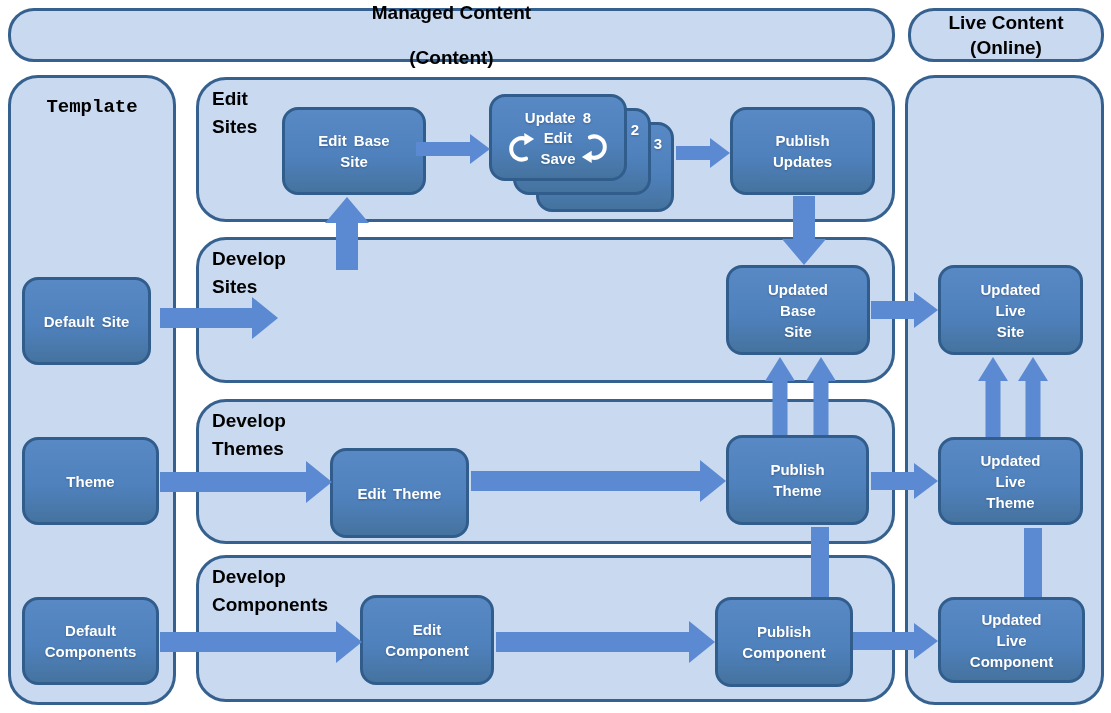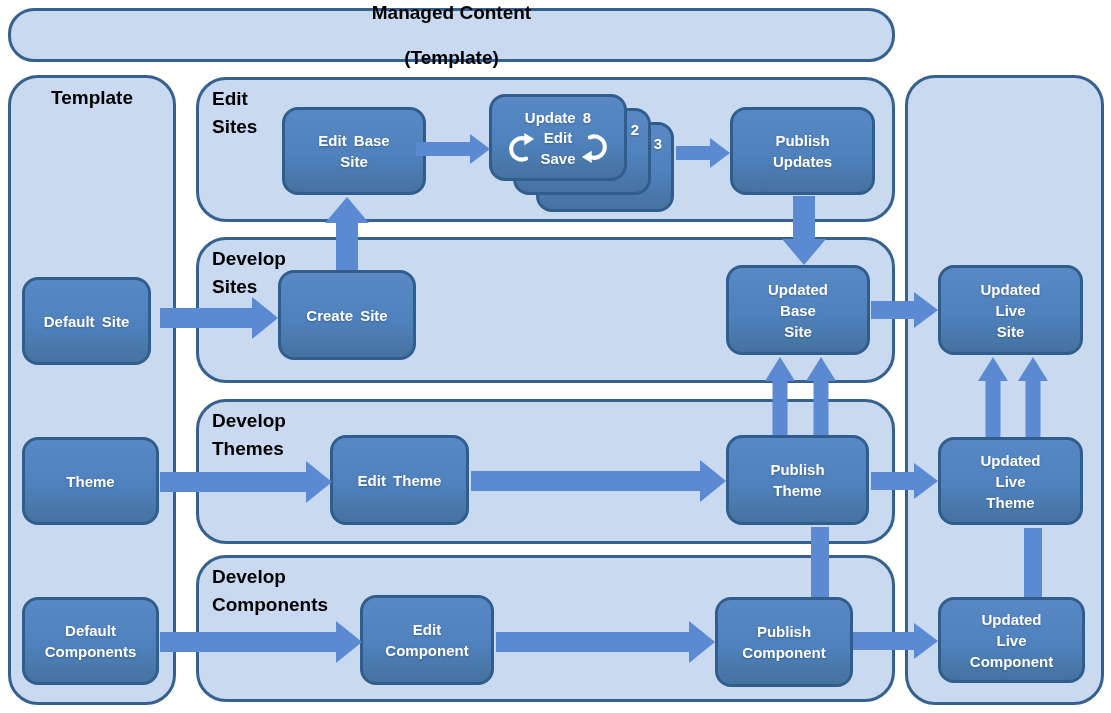--- a/index.html
+++ b/index.html
@@ -59,31 +59,35 @@
   .varrow.up-sm .vhead { top:0; border-left:15px solid transparent; border-right:15px solid transparent; border-bottom:24px solid var(--arrow); }
   .connector { position:absolute; background:var(--arrow); z-index:6; }
 </style>
 </head>
 <body>
 
 <div class="canvas" style="--panel_fill: #c9d9f0; --panel_border: #36618f; --node_fill: #4f81bd; --node_border: #315d8c; --arrow: #5b8ad2; --header_text: #000000; --node_text: #ffffff;">
 
   <div class="panel hdr" style="left:8px;top:8px;width:887px;height:54px;gap:20px;">
     <span>Managed Content</span>
-    <span>(Template)</span>
+    <span>(Content)</span>
+  </div>
+  <div class="panel hdr" style="left:908px;top:8px;width:196px;height:54px;">
+    <span>Live Content</span>
+    <span>(Online)</span>
   </div>
 
   <div class="panel" style="left:8px;top:75px;width:168px;height:630px;"></div>
   <div class="panel" style="left:196px;top:77px;width:699px;height:145px;"></div>
   <div class="panel" style="left:196px;top:237px;width:699px;height:146px;"></div>
   <div class="panel" style="left:196px;top:399px;width:699px;height:145px;"></div>
   <div class="panel" style="left:196px;top:555px;width:699px;height:147px;"></div>
   <div class="panel" style="left:905px;top:75px;width:199px;height:630px;"></div>
 
-  <div class="panel-label centered" style="left:8px;top:84px;width:168px;">
+  <div class="panel-label centered" style="left:8px;top:93px;width:168px;font-family:Liberation Mono, monospace;">
     <span>Template</span>
   </div>
   <div class="panel-label" style="left:212px;top:85px;">
     <span>Edit</span>
     <span>Sites</span>
   </div>
   <div class="panel-label" style="left:212px;top:245px;">
     <span>Develop</span>
     <span>Sites</span>
   </div>
@@ -124,37 +128,34 @@
     <span>Edit Base</span>
     <span>Site</span>
   </div>
   <div class="node" style="left:730px;top:107px;width:145px;height:88px;">
     <span>Publish</span>
     <span>Updates</span>
   </div>
   <div class="node" style="left:22px;top:277px;width:129px;height:88px;justify-content:center;">
     <span>Default Site</span>
   </div>
-  <div class="node" style="left:278px;top:270px;width:138px;height:90px;">
-    <span>Create Site</span>
-  </div>
   <div class="node" style="left:726px;top:265px;width:144px;height:90px;">
     <span>Updated</span>
     <span>Base</span>
     <span>Site</span>
   </div>
   <div class="node" style="left:938px;top:265px;width:145px;height:90px;">
     <span>Updated</span>
     <span>Live</span>
     <span>Site</span>
   </div>
   <div class="node" style="left:22px;top:437px;width:137px;height:88px;">
     <span>Theme</span>
   </div>
-  <div class="node" style="left:330px;top:435px;width:139px;height:90px;">
+  <div class="node" style="left:330px;top:448px;width:139px;height:90px;">
     <span>Edit Theme</span>
   </div>
   <div class="node" style="left:726px;top:435px;width:143px;height:90px;">
     <span>Publish</span>
     <span>Theme</span>
   </div>
   <div class="node" style="left:938px;top:437px;width:145px;height:88px;">
     <span>Updated</span>
     <span>Live</span>
     <span>Theme</span>

